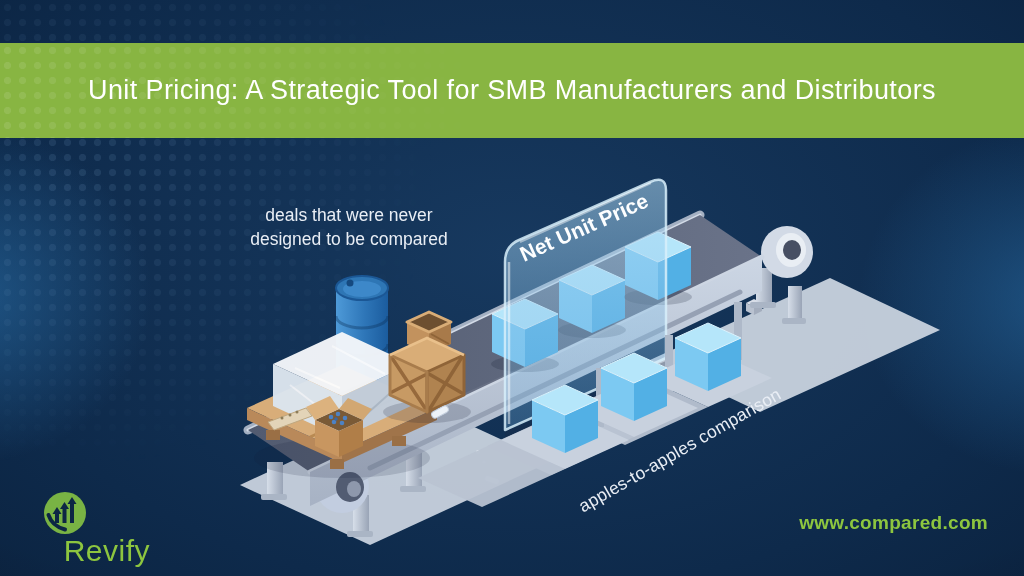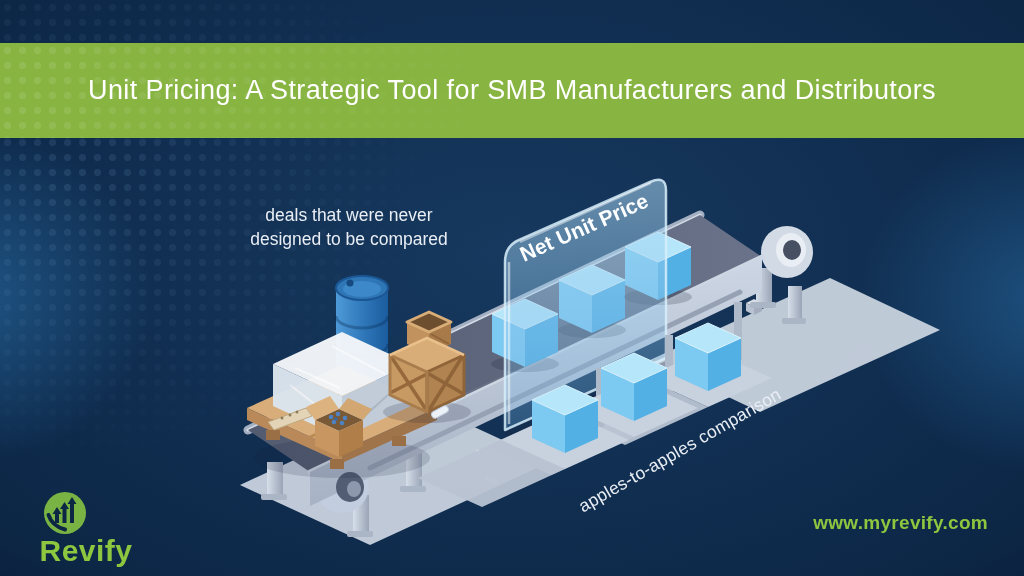--- a/index.html
+++ b/index.html
@@ -49,22 +49,22 @@
   }
   .caption-right {
     position:absolute; left:530px; top:440px; width:300px; z-index:3;
     text-align:center; color:var(--caption-text,#e9eef5);
     font-size:17.5px; letter-spacing:0.2px;
     transform: rotate(-30deg);
   }
   .logo { position:absolute; left:20px; top:490px; z-index:5; width:130px; }
   .logo-icon { display:block; margin-left:22px; }
   .logo-word {
-    display:block; margin-top:-2px; text-align:center; padding-left:2px;
-    color:var(--brand-green,#8dc63f); font-size:30px; font-weight:700; letter-spacing:0.5px;
+    display:block; margin-top:-2px; text-align:right; padding-left:2px;
+    color:var(--brand-green,#8dc63f); font-size:30px; font-weight:400; letter-spacing:0.5px;
   }
   .website {
     position:absolute; right:36px; top:512px; z-index:5;
     color:var(--brand-green,#8dc63f); font-size:19px; font-weight:700; letter-spacing:0.3px;
   }
   svg text.panel-label { font-family:"Liberation Sans",sans-serif; font-size:21px; font-weight:700; fill:#fdfeff; }
 </style>
 </head>
 <body>
 
@@ -307,13 +307,13 @@
       <rect x="20.5" y="18" width="4" height="15"></rect>
       <polygon points="18,19 27,19 22.5,12"></polygon>
       <rect x="28" y="13" width="4" height="20"></rect>
       <polygon points="25.5,14 34.5,14 30,7"></polygon>
     </g>
     <path d="M6.5,25 Q10,36 23,39.5" stroke="#0d2644" stroke-width="4" fill="none" stroke-linecap="round"></path>
   </svg>
   <span class="logo-word">Revify</span>
 </div>
 
-<div class="website">www.myrevify.com</div>
+<div class="website">www.compared.com</div>
 
 </body></html>

